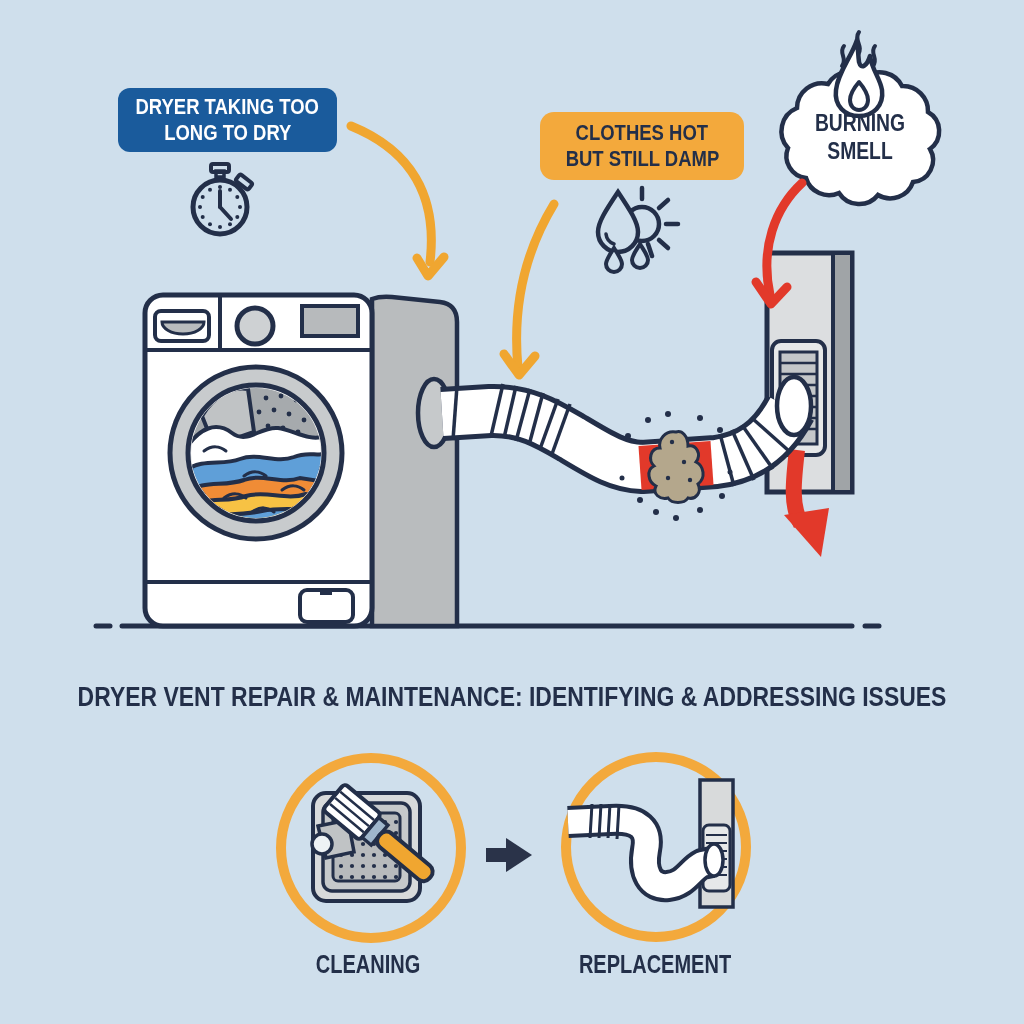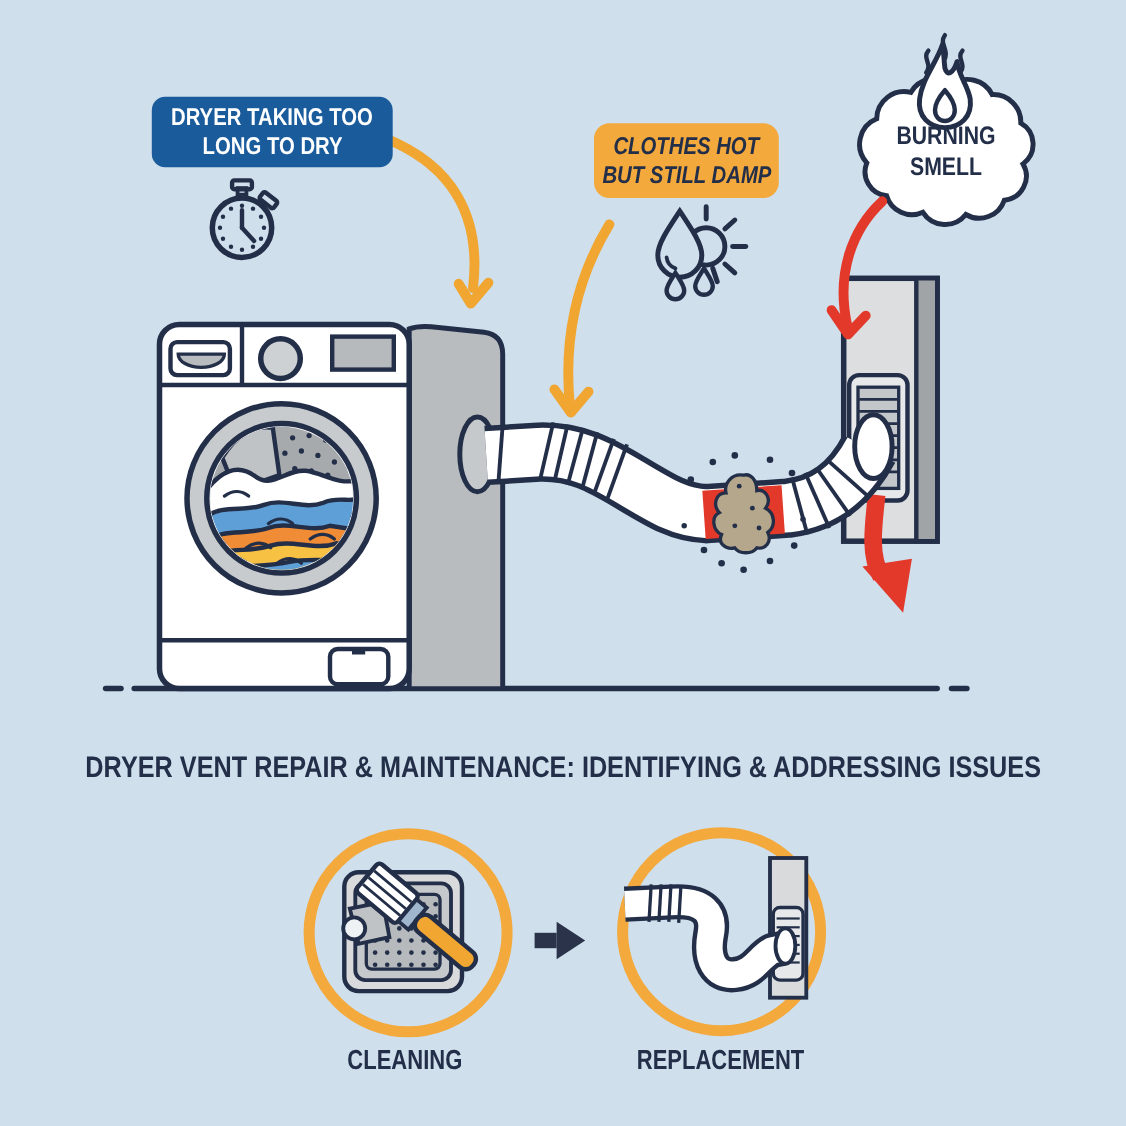--- a/index.html
+++ b/index.html
@@ -7,23 +7,23 @@
     position:relative;width:1024px;height:1024px;overflow:hidden;
     background:#cfdfec;font-family:"Liberation Sans",sans-serif;
   }
   .t{position:absolute;color:#232f49;font-weight:bold;text-align:center;line-height:1.2;}
   .badge{
     position:absolute;display:flex;flex-direction:column;justify-content:center;
     align-items:center;font-weight:bold;z-index:3;
   }
   .badge .ln{white-space:nowrap;transform:scaleX(0.84);}
   .blue-badge{left:118px;top:88px;width:219px;height:64px;border-radius:12px;
-    background:#1a5b9c;color:#ffffff;font-size:22px;margin-left:20px;}
-  .orange-badge{left:540px;top:112px;width:168px;height:68px;border-radius:14px;
-    background:#f3a93c;color:#232f49;font-size:22px;font-style:italic;}
+    background:#1a5b9c;color:#ffffff;font-size:22px;}
+  .orange-badge{left:540px;top:112px;width:204px;height:68px;border-radius:14px;
+    background:#f3a93c;color:#232f49;font-size:22px;}
   .cloud-text{left:790px;top:110px;width:140px;z-index:3;font-size:23px;}
   .cloud-text .ln{white-space:nowrap;transform:scaleX(0.84);}
   .title{left:0;top:681px;width:1024px;font-size:27px;letter-spacing:0px;
     transform:scaleX(0.85);white-space:nowrap;z-index:3;}
   .sol-label{top:949px;width:220px;font-size:25px;z-index:3;}
   .sol-label .ln{transform:scaleX(0.8);white-space:nowrap;}
   svg{position:absolute;left:0;top:0;z-index:2;}
 </style>
 </head>
 <body>

